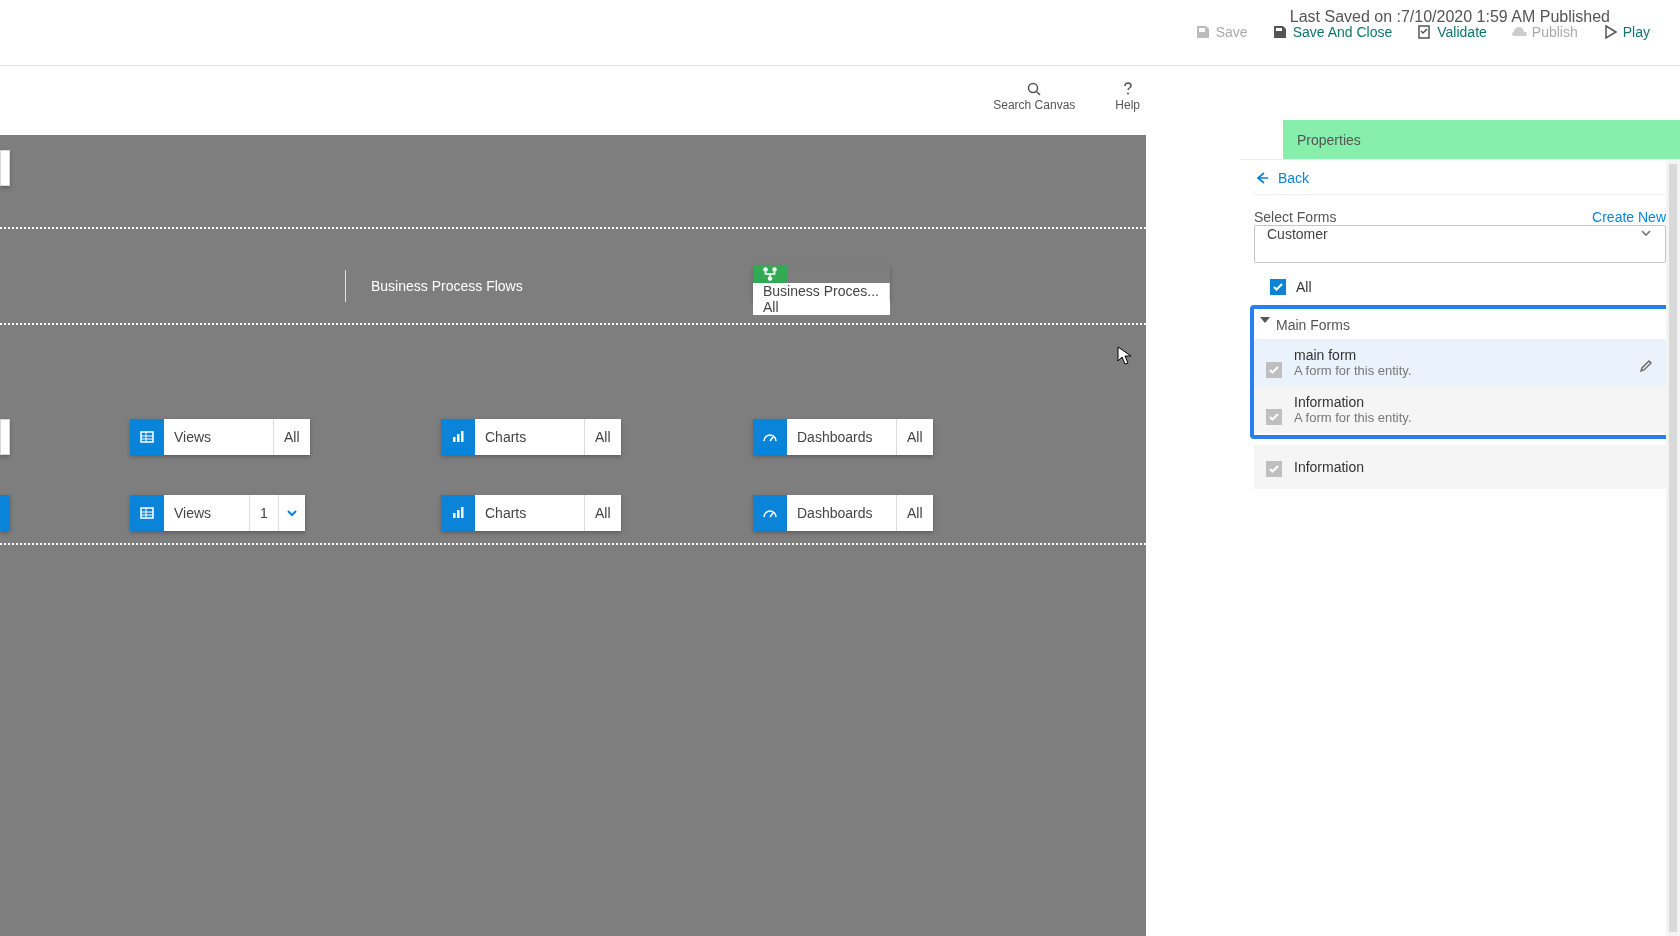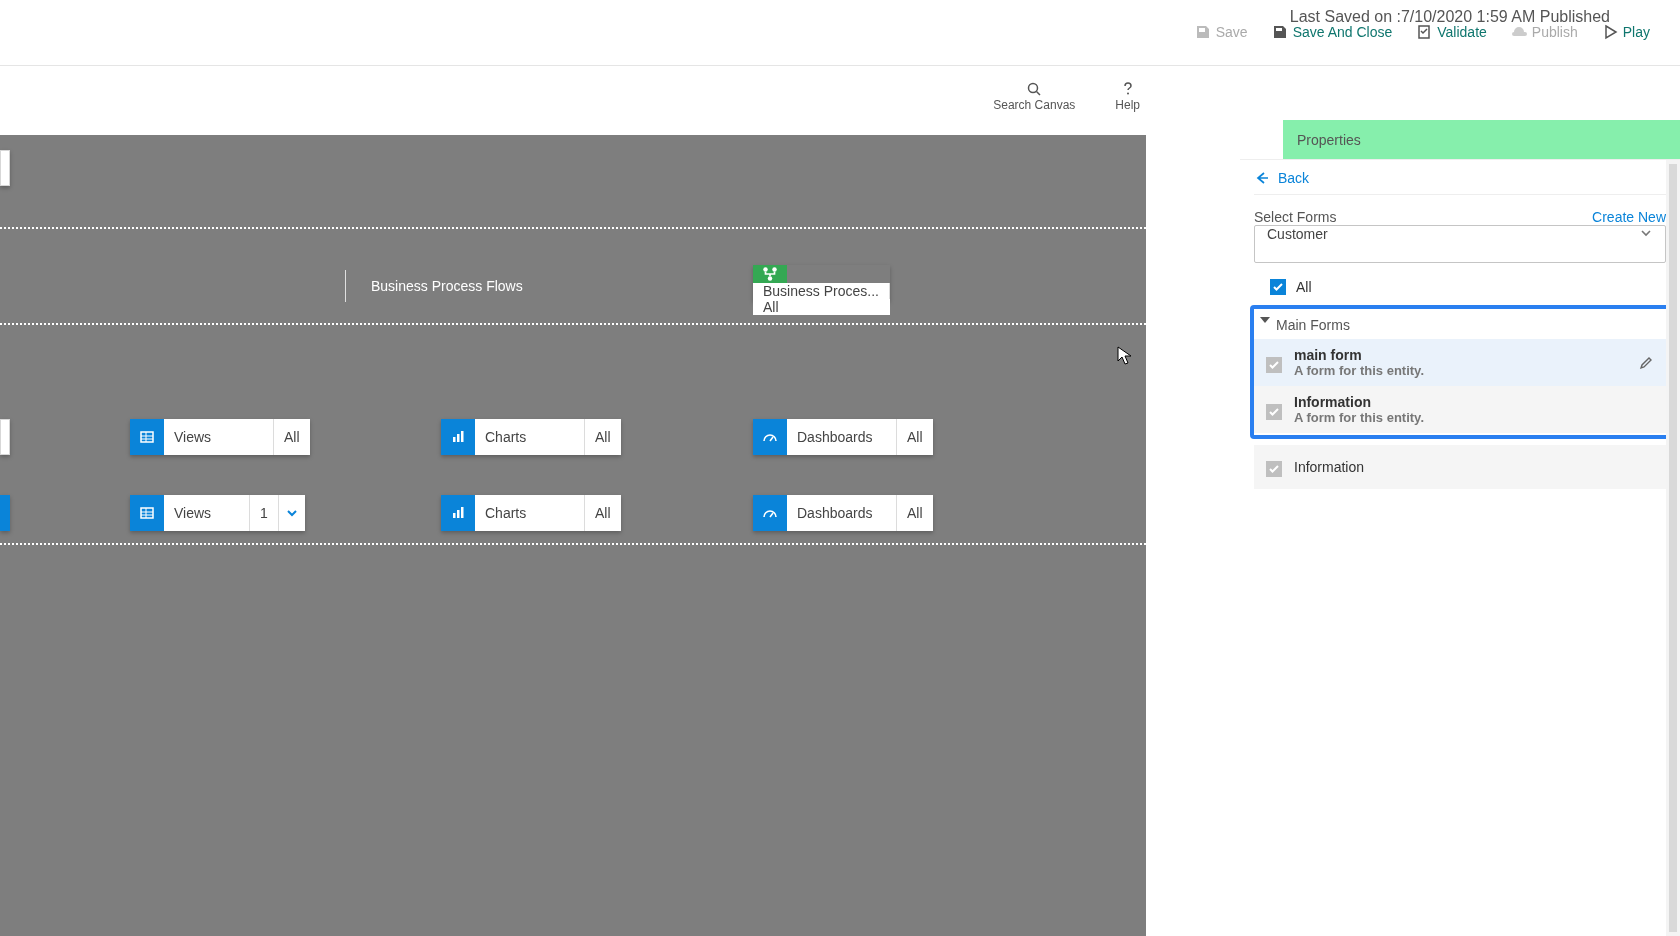--- a/index.html
+++ b/index.html
@@ -72,21 +72,21 @@
   .check-row { display: flex; align-items: center; gap: 10px; margin: 0 0 10px 16px; }
   .cbox { width: 16px; height: 16px; background: #0a84d9; display: flex; align-items: center; justify-content: center; }
   .cbox svg { width: 12px; height: 12px; }
   .check-row span { font-size: 14px; color: #333; }
 
   .highlight-box { border: 4px solid #2a7ff0; border-radius: 4px; padding: 2px 0 2px 0; margin: 0 -4px 6px -4px; }
 
   .group-header { display: flex; align-items: flex-start; gap: 6px; padding: 6px 6px; color: #555; font-size: 14px; cursor: pointer; }
   .caret { width: 0; height: 0; border-left: 5px solid transparent; border-right: 5px solid transparent; border-top: 6px solid #555; }
 
-  .form-item { display: flex; align-items: center; gap: 12px; padding: 8px 8px 8px 12px; background: #f5f5f5; font-weight: bold; }
+  .form-item { display: flex; align-items: flex-end; gap: 12px; padding: 8px 8px 8px 12px; background: #f5f5f5; }
   .form-item.hover { background: #eaf2fb; }
   .dcbox { width: 16px; height: 16px; background: #bfbfbf; display: flex; align-items: center; justify-content: center; margin-top: 4px; flex-shrink:0;}
   .dcbox svg { width: 12px; height: 12px; }
   .form-text { flex: 1; }
   .form-title { font-size: 14px; color: #333; }
   .form-desc { font-size: 13px; color: #777; }
   .edit-btn { width: 24px; height: 24px; display: flex; align-items: center; justify-content: center; color: #666; cursor: pointer; }
   .qv-item { display: flex; align-items: center; gap: 12px; padding: 12px 12px; background: #f5f5f5; margin-top: 4px;}
 
   

